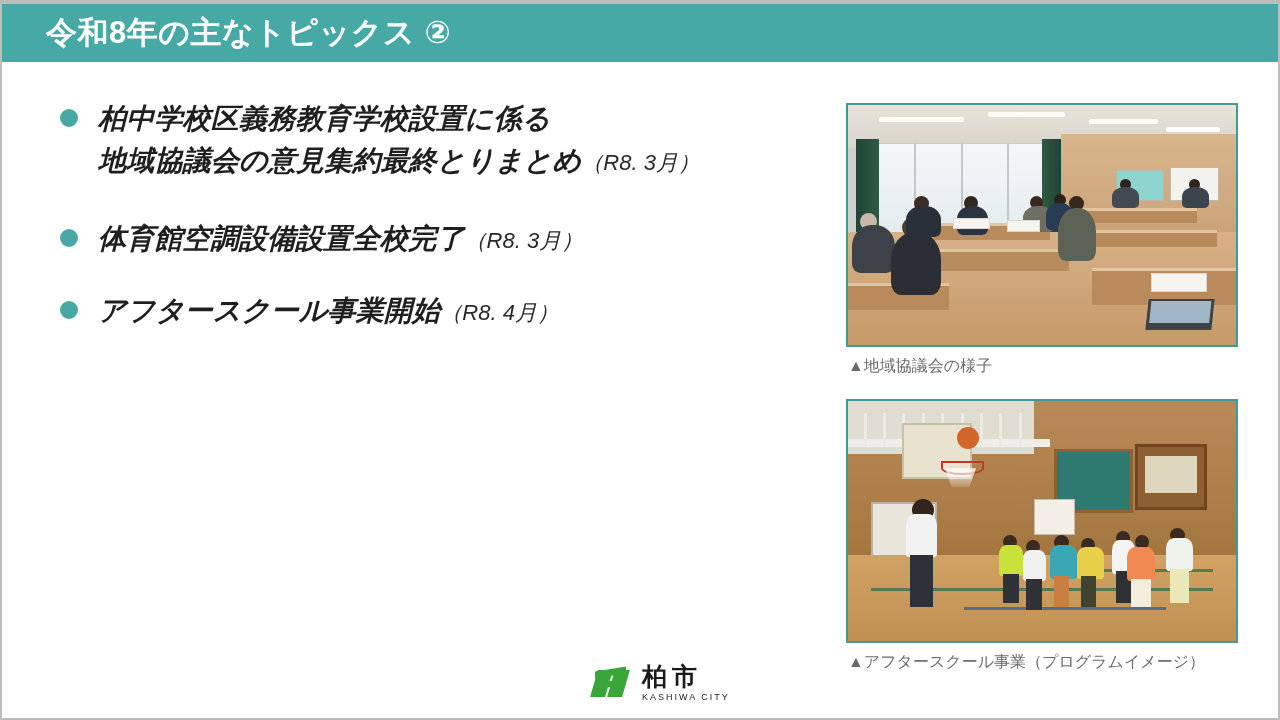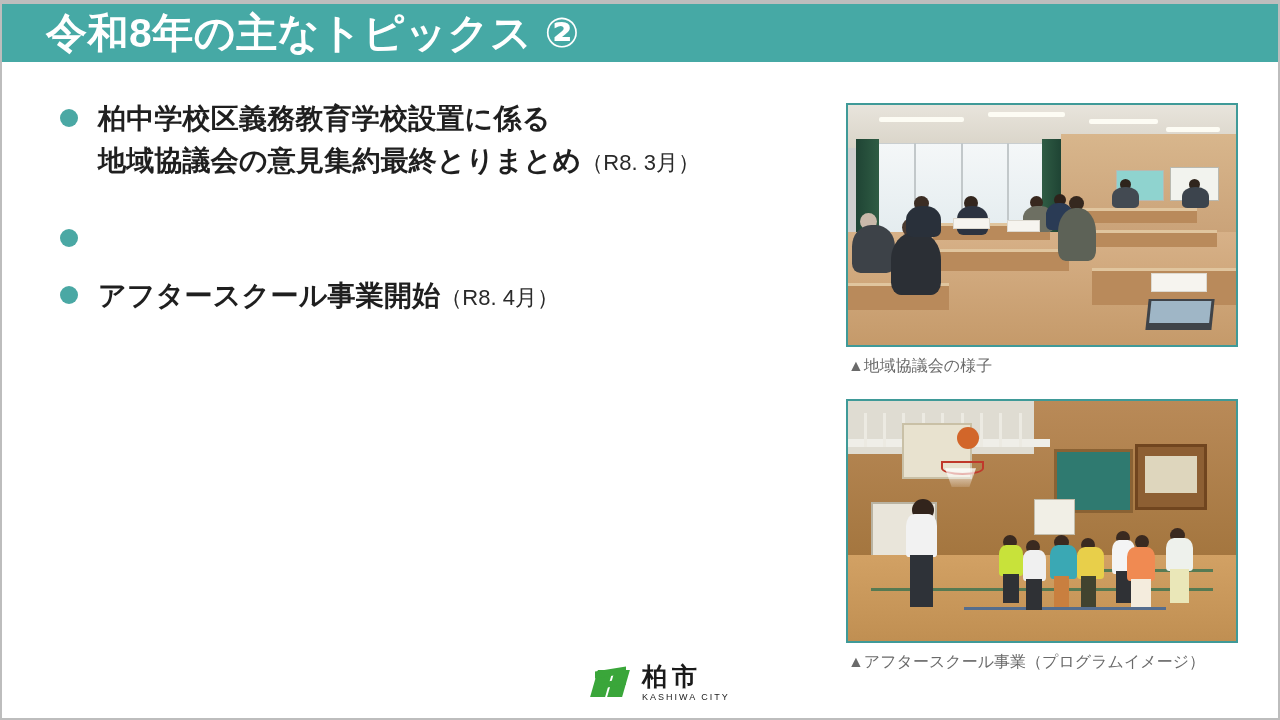--- a/index.html
+++ b/index.html
@@ -29,21 +29,21 @@
     left: 0;
     top: 0;
     width: 1276px;
     height: 58px;
     background: #46a9a5;
     display: flex;
     align-items: center;
   }
   .header-title {
     color: #ffffff;
-    font-size: 41px;
+    font-size: 31px;
     font-weight: bold;
     letter-spacing: 0.5px;
     margin-left: 44px;
     white-space: nowrap;
   }
   .header-note {
     color: #ffffff;
     font-size: 19px;
     font-weight: bold;
     margin-left: 26px;
@@ -73,20 +73,21 @@
     background: #4aa8a4;
     margin-top: 11px;
     margin-right: 20px;
   }
   .topic-title {
     font-size: 28px;
     font-weight: bold;
     color: #1f1f1f;
     line-height: 42px;
     letter-spacing: 0.2px;
+    font-style: italic;
   }
   .topic-title .sub-date {
     font-size: 22px;
     font-weight: normal;
     color: #2a2a2a;
     letter-spacing: 0;
   }
   .topic-body {
     font-size: 21px;
     color: #333333;
@@ -349,20 +350,23 @@
           <span>地域協議会の意見集約最終とりまとめ</span><span class="sub-date">（R8. 3月）</span>
         </div>
       </div>
     </div>
 
     <div class="gap-1"></div>
 
     <div class="topic-block">
       <div class="topic-head">
         <div class="bullet-dot"></div>
+        <div class="topic-title">
+          <span>体育館空調設備設置全校完了</span><span class="sub-date">（R8. 3月）</span>
+        </div>
       </div>
     </div>
 
     <div class="gap-2"></div>
 
     <div class="topic-block">
       <div class="topic-head">
         <div class="bullet-dot"></div>
         <div class="topic-title">
           <span>アフタースクール事業開始</span><span class="sub-date">（R8. 4月）</span>

